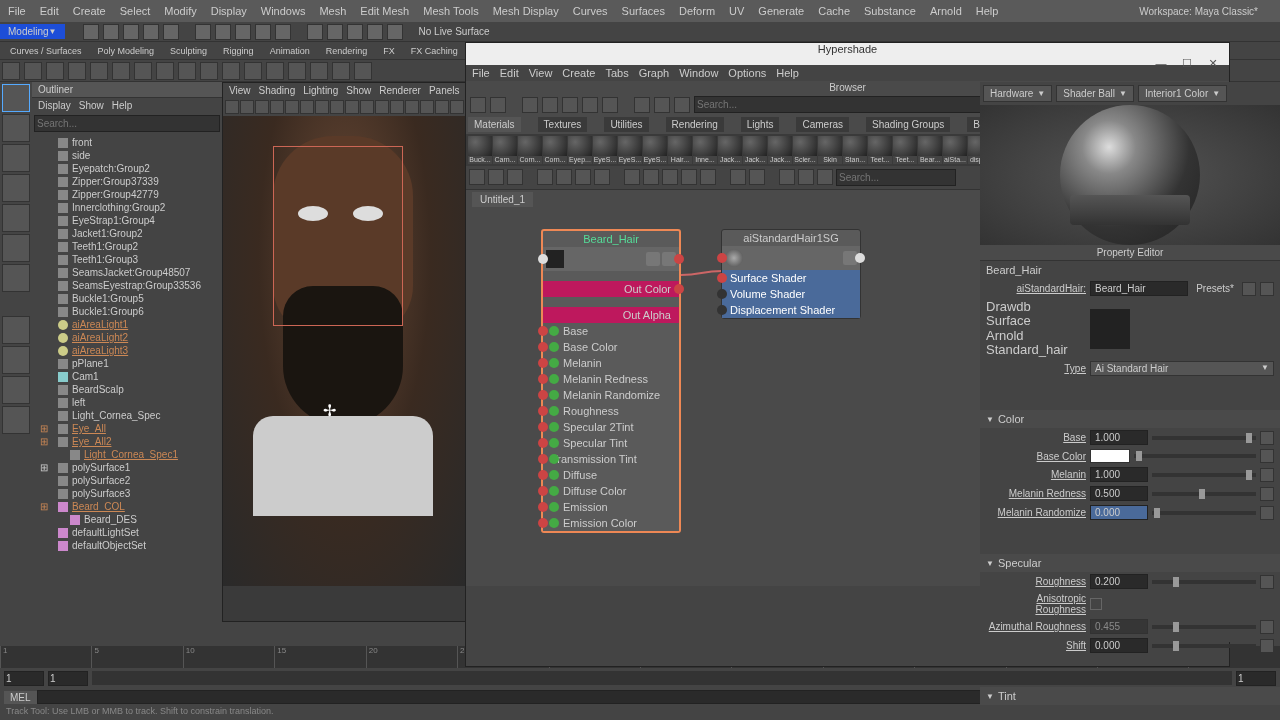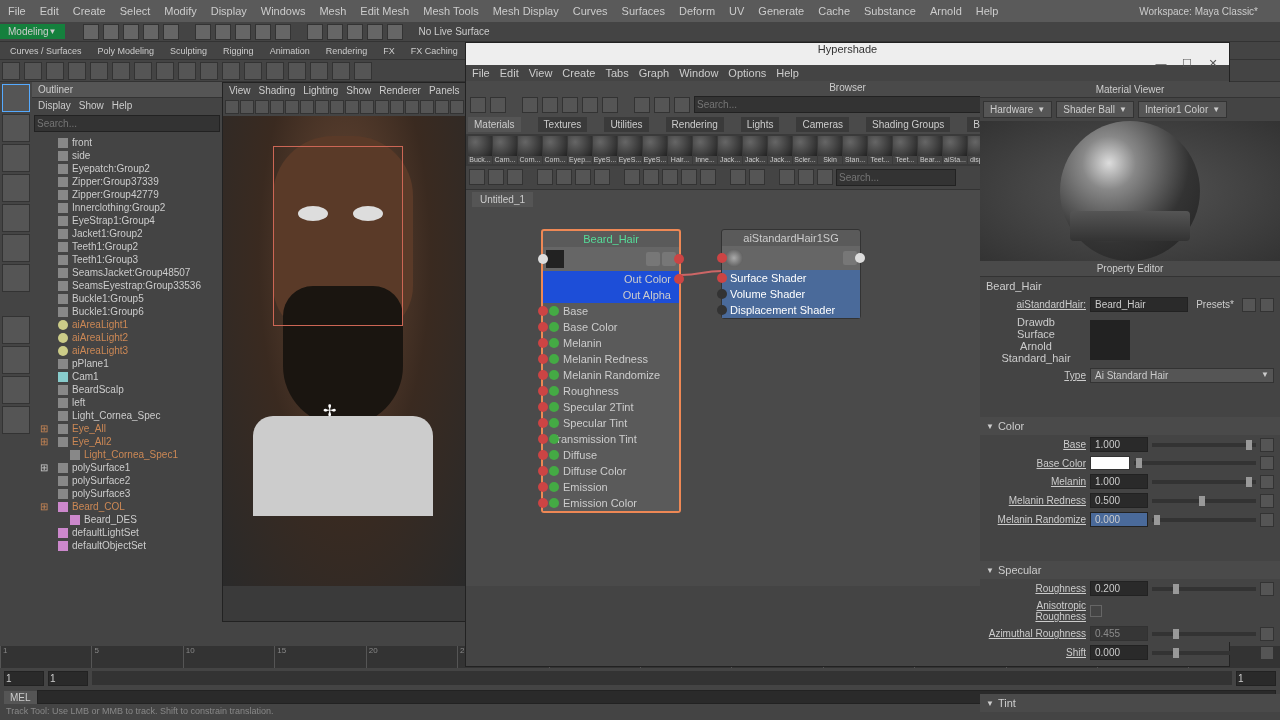--- a/index.html
+++ b/index.html
@@ -5,21 +5,21 @@
 * { margin: 0; padding: 0; box-sizing: border-box; font-family: Arial, sans-serif; }
 body { background: #444; color: #ccc; font-size: 10px; overflow: hidden; width: 1280px; height: 720px; position: relative; }
 
 
 .menubar { background: #5a5a5a; height: 22px; display: flex; align-items: center; padding: 0 8px; font-size: 11px; }
 .menubar span { margin-right: 14px; cursor: pointer; }
 .workspace-label { margin-left: auto; font-size: 10px; }
 
 
 .shelf-row { background: #444; height: 20px; display: flex; align-items: center; border-bottom: 1px solid #333; }
-.shelf-dropdown { background: #15803d; padding: 2px 8px; font-size: 10px; display: flex; align-items: center; }
+.shelf-dropdown { background: #1d4ed8; padding: 2px 8px; font-size: 10px; display: flex; align-items: center; }
 .shelf-icons { display: flex; gap: 4px; padding: 0 8px; }
 .shelf-icon { width: 16px; height: 16px; background: #666; border: 1px solid #333; }
 
 
 .tabs-row { background: #444; height: 18px; display: flex; align-items: center; font-size: 9px; padding: 0 2px; border-bottom: 1px solid #333; }
 .tabs-row span { padding: 0 8px; }
 
 
 .toolicons-row { background: #444; height: 22px; display: flex; gap: 4px; padding: 2px; border-bottom: 1px solid #333; }
 .tool-btn { width: 18px; height: 18px; background: #555; border: 1px solid #333; }
@@ -38,21 +38,21 @@
 .outliner-menu { display: flex; gap: 8px; padding: 2px 6px; font-size: 10px; background: #444; }
 .outliner-search { padding: 2px; }
 .outliner-search input { width: 100%; background: #333; border: 1px solid #222; color: #ccc; padding: 2px; font-size: 10px; }
 .outliner-tree { flex: 1; overflow-y: auto; padding: 2px; }
 .tree-item { padding: 1px 4px 1px 24px; font-size: 10px; display: flex; align-items: center; gap: 4px; cursor: pointer; }
 .tree-item.indent1 { padding-left: 36px; }
 .tree-icon { width: 10px; height: 10px; background: #888; display: inline-block; }
 .tree-icon.light { background: #cc8; border-radius: 50%; }
 .tree-icon.cam { background: #8cc; }
 .tree-icon.set { background: #c8c; }
-.yellow-text { color: #cc8855; }
+.yellow-text { color: #cc8855; text-decoration: underline; }
 
 
 .viewport { width: 245px; background: #3a3a3a; position: relative; border: 1px solid #222; }
 .viewport-menu { display: flex; gap: 8px; padding: 2px 6px; font-size: 10px; background: #444; }
 .viewport-icons { display: flex; gap: 1px; padding: 2px; background: #444; }
 .vp-icon { width: 14px; height: 14px; background: #555; border: 1px solid #333; }
 .viewport-canvas { position: relative; height: 470px; background: radial-gradient(ellipse at 50% 30%, #6b4a36 0%, #3a2a20 50%, #2a2a2a 100%); overflow: hidden; }
 .face-silhouette { position: absolute; top: 20px; left: 30px; width: 180px; height: 350px; }
 .face-head { position: absolute; top: 0; left: 20px; width: 140px; height: 200px; background: #5a3a28; border-radius: 60px 60px 50px 50px; }
 .face-eye-l { position: absolute; top: 70px; left: 45px; width: 30px; height: 15px; background: #ddd; border-radius: 50%; }
@@ -92,21 +92,21 @@
 
 .node { position: absolute; background: #5a5a5a; border: 1px solid #333; border-radius: 3px; font-size: 11px; }
 .node.sel { border: 2px solid #e85; }
 .node-title { color: #5d9; padding: 2px 6px; font-size: 11px; text-align: center; }
 .node-title.sg { color: #ccc; }
 .node-header { background: #666; padding: 3px; display: flex; align-items: center; gap: 4px; }
 .node-header-sw { width: 18px; height: 18px; background: #222; }
 .node-header-icons { margin-left: auto; display: flex; gap: 2px; }
 .node-header-icon { width: 14px; height: 14px; background: #777; border-radius: 2px; }
 .node-attr { padding: 2px 8px; display: flex; align-items: center; position: relative; background: #5a5a5a; }
-.node-attr.out { justify-content: flex-end; background: #1d4ed8; }
+.node-attr.out { justify-content: flex-end; background: #be185d; margin-top: 10px; }
 .node-attr.highlight { background: #4a6a9a; color: #fff; }
 .port { width: 10px; height: 10px; border-radius: 50%; position: absolute; }
 .port.in { left: -5px; background: #c44; }
 .port.in.green { background: #4a4; }
 .port.in.dark { background: #333; }
 .port.out { right: -5px; background: #c44; }
 .port.out.white { background: #ddd; }
 
 .wire { position: absolute; pointer-events: none; }
 
@@ -755,21 +755,20 @@
         <div class="node-attr highlight">
             <div class="port in dark"></div>
             <span>Displacement Shader</span>
           </div>
       </div>
     </div>
   </div>
 </div>
 
 <div class="right-panels">
-  <div class="matviewer-header">Material Viewer</div>
   <div class="matviewer-controls">
     <div class="mv-dropdown">
         <span>Hardware</span>
         <span class="arrow" style="margin-left:4px">▼</span>
       </div>
     <div class="mv-dropdown">
         <span>Shader Ball</span>
         <span class="arrow" style="margin-left:4px">▼</span>
       </div>
     <div class="mv-dropdown">
@@ -784,21 +783,21 @@
   <div class="propeditor-header">Property Editor</div>
   <div class="prop-name">Beard_Hair</div>
   <div class="prop-row">
     <div class="prop-label">aiStandardHair:</div>
     <input class="prop-field" style="flex: 1 1 0%;" value="Beard_Hair">
     <span style="padding:0 4px">Presets*</span>
     <div class="prop-btn-sq"></div>
     <div class="prop-btn-sq"></div>
   </div>
   <div class="prop-row">
-    <div style="width:100px; text-align:center; font-size:11px; line-height:1.1">
+    <div style="width:100px; text-align:left; font-size:13px; line-height:1.1">
       <div>Drawdb</div>
       <div>Surface</div>
       <div>Arnold</div>
       <div>Standard_hair</div>
     </div>
     <div class="prop-thumb"></div>
   </div>
   <div class="prop-row">
     <div class="prop-label">Type</div>
     <div class="prop-dropdown"><span>Ai Standard Hair</span><span class="arrow" style="float:right">▼</span></div>

